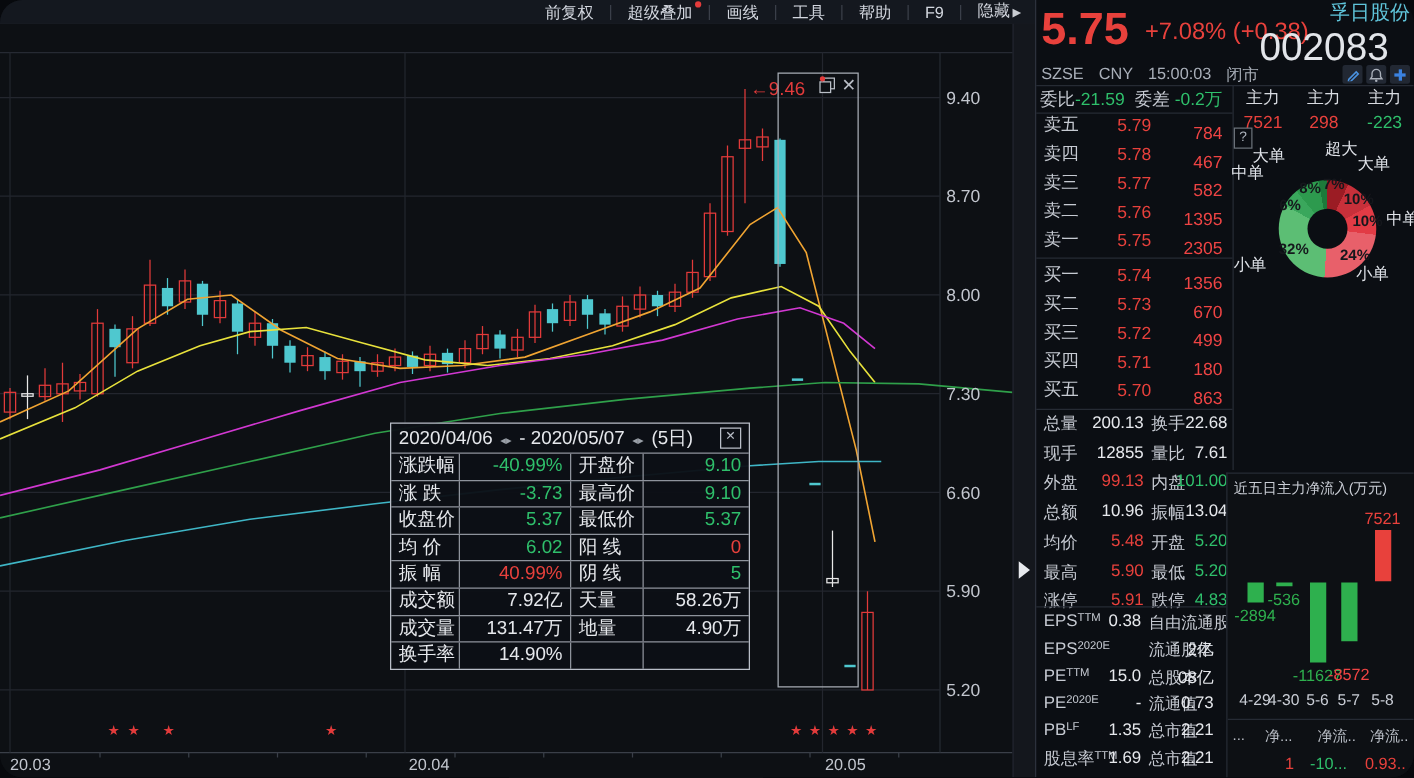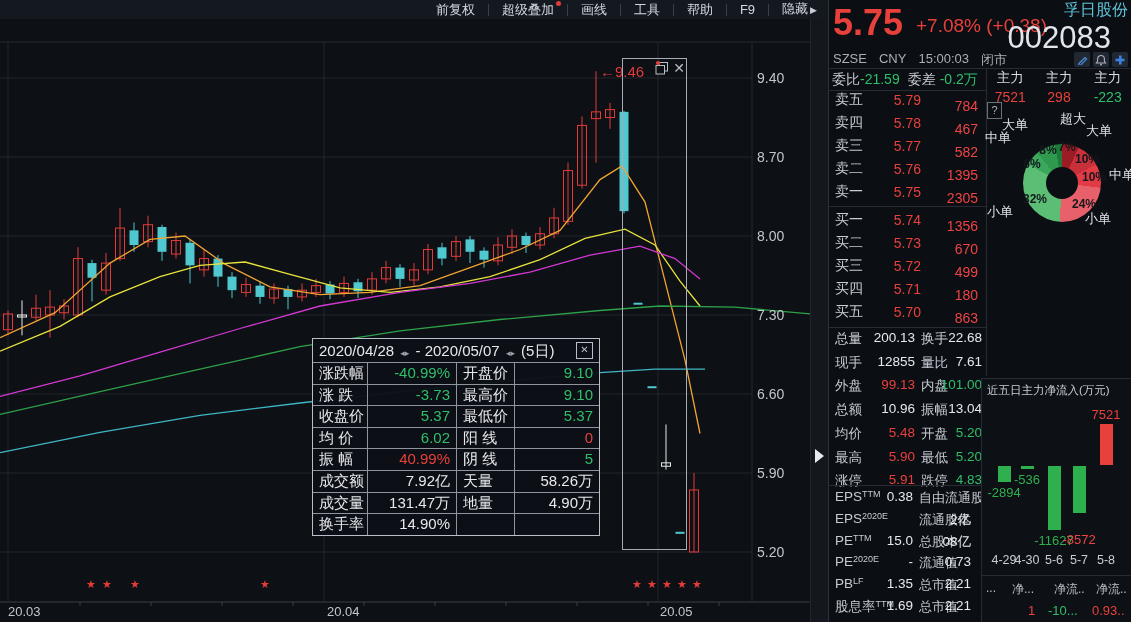--- a/index.html
+++ b/index.html
@@ -1,17 +1,17 @@
 <!DOCTYPE html>
 <html><head>
 <meta charset="utf-8">
 <style>
   html,body{margin:0;padding:0;background:#07090d;}
   #app{position:relative;width:1131px;height:622px;background:#0d1014;overflow:hidden;
-       font-family:"Liberation Sans","DejaVu Sans",sans-serif;color:#d3d7df;}
+       font-family:"Liberation Sans","DejaVu Sans",sans-serif;color:#d3d7df;border-radius:18px;}
   
   #toolbar{position:absolute;left:0;top:0;width:830px;height:19px;background:#14181f;
            border-bottom:1px solid #2e333d;display:flex;justify-content:flex-end;align-items:center;}
   .tb-item{position:relative;font-size:13px;color:#d3d7df;padding:0 13px;line-height:19px;cursor:default;white-space:nowrap;}
   .tb-sep{width:1px;height:12px;background:#3a3f49;}
   .tb-dot{position:absolute;top:1px;right:6px;width:5px;height:5px;border-radius:50%;background:#e23b3b;}
   .tb-arr{font-size:9px;color:#c9ccd2;margin-left:2px;}
   
   #chart{position:absolute;left:0;top:19px;width:828px;height:603px;background:#0d1014;}
   #ksvg{position:absolute;left:0;top:0;}
@@ -266,21 +266,21 @@
           <rect x="5" y="2.5" width="8.5" height="8.5" fill="#0d1014" stroke="#b9bec6"></rect>
           <rect x="2" y="5.5" width="8.5" height="8.5" fill="#0d1014" stroke="#b9bec6"></rect>
           <circle cx="4" cy="3" r="2.1" fill="#e23b3b"></circle>
         </svg>
         <span class="sel-x">✕</span>
       </div>
     </div>
 
     <div id="popup">
       <div id="popup-header">
-        <span>2020/04/28</span>
+        <span>2020/04/06</span>
         <span class="pp-arrows">◂▸</span>
         <span> - </span>
         <span>2020/05/07</span>
         <span class="pp-arrows">◂▸</span>
         <span>(5日)</span>
         <span id="popup-close">✕</span>
       </div>
       <div id="popup-rows">
           <div class="pp-row">
             <span class="c-w">涨跌幅</span>

